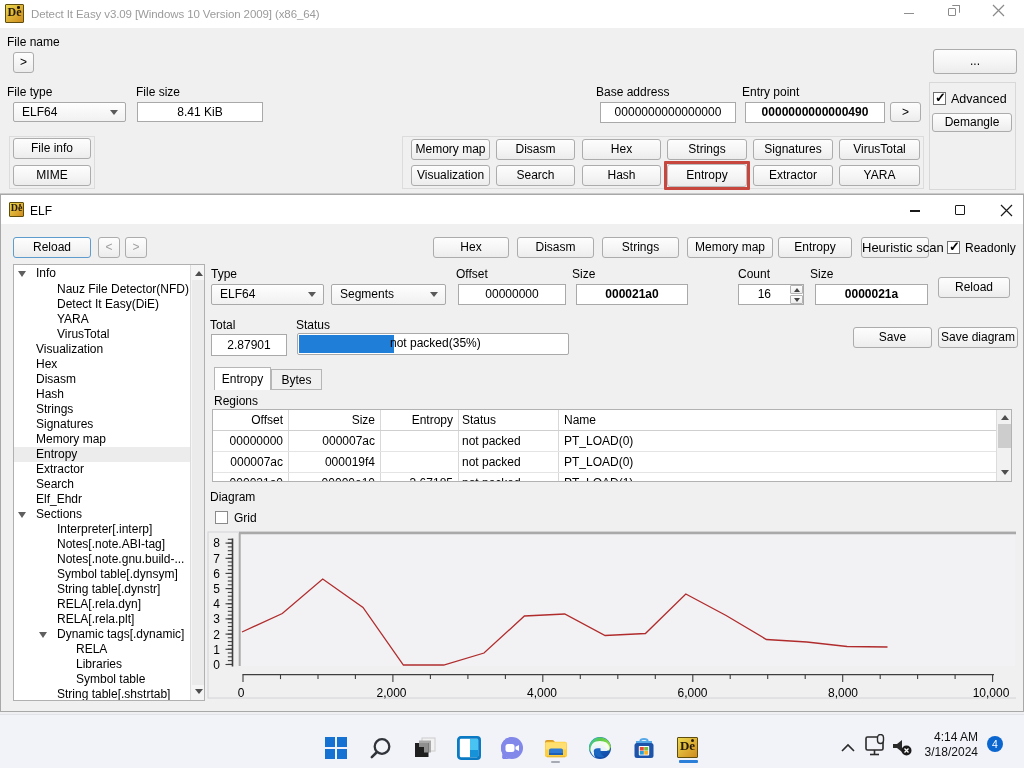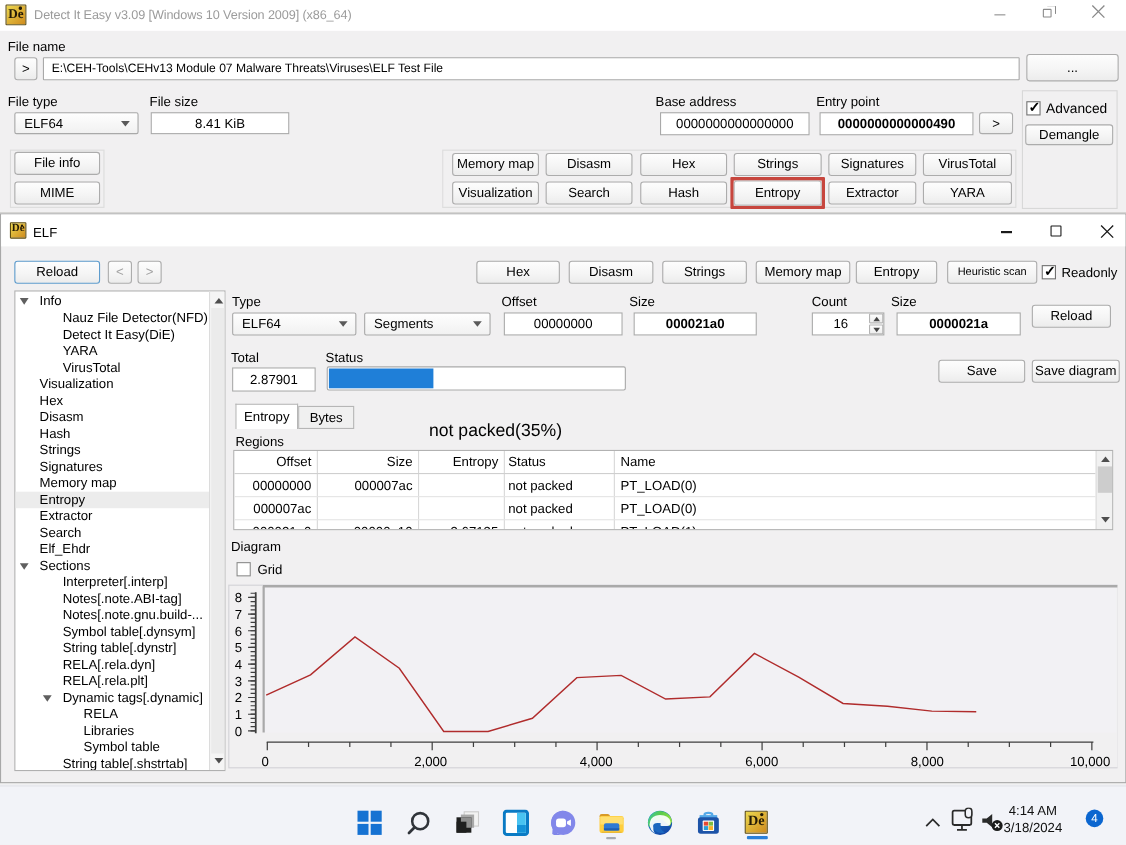--- a/index.html
+++ b/index.html
@@ -41,21 +41,20 @@
   <div class="lbl" style="left:31px; top:8px; font-size:11.5px; letter-spacing:-0.1px; color:#9b9b9b;">Detect It Easy v3.09 [Windows 10 Version 2009] (x86_64)</div>
   <div class="abs" style="left:904px; top:13px; width:10px; height:1.2px; background:#8f8f8f;"></div>
   <div class="abs" style="left:948px; top:7.5px; width:8px; height:8px; border:1.2px solid #8a8a8a; border-radius:1px;"></div>
   <div class="abs" style="left:952px; top:5px; width:8px; height:8px; border-top:1.2px solid #8a8a8a; border-right:1.2px solid #8a8a8a; border-radius:1px;"></div>
   <svg class="abs" style="left:992px; top:4px;" width="13" height="13">
       <path d="M1,1 L12,12 M12,1 L1,12" stroke="#8a8a8a" stroke-width="1.2"></path>
     </svg>
 
   <div class="lbl" style="left:7px; top:35px;">File name</div>
   <div class="btn" style="left:13px; top:52px; width:21px; height:21px; line-height:19px;">&gt;</div>
-  <div class="field" style="left:39px; top:52px; width:888px; height:21px; line-height:19px; padding-left:7px; border-radius:1px; font-size:11px;">E:\CEH-Tools\CEHv13 Module 07 Malware Threats\Viruses\ELF Test File</div>
   <div class="btn" style="left:933px; top:49px; width:84px; height:25px; line-height:23px;">...</div>
 
   <div class="lbl" style="left:7px; top:85px;">File type</div>
   <div class="lbl" style="left:136px; top:85px;">File size</div>
   <div class="lbl" style="left:596px; top:85px;">Base address</div>
   <div class="lbl" style="left:742px; top:85px;">Entry point</div>
 
   <div class="combo" style="left:13px; top:102px; width:113px; height:20px; line-height:19px; padding-left:8px;">ELF64</div>
   <div class="carr" style="left:110px; top:110px;"></div>
   <div class="field" style="left:137px; top:102px; width:126px; height:20px; line-height:19px; text-align:center;">8.41 KiB</div>
@@ -102,21 +101,21 @@
     </svg>
 
   <div class="btn" style="left:12px; top:42px; width:78px; height:21px; line-height:19px; border-color:#5e9ccd;">Reload</div>
   <div class="btn" style="left:97px; top:42px; width:22px; height:21px; line-height:19px; color:#9f9f9f;">&lt;</div>
   <div class="btn" style="left:124px; top:42px; width:22px; height:21px; line-height:19px; color:#9f9f9f;">&gt;</div>
   <div class="btn" style="left:432px; top:42px; width:76px; height:21px; line-height:19px;">Hex</div>
   <div class="btn" style="left:516px; top:42px; width:77px; height:21px; line-height:19px;">Disasm</div>
   <div class="btn" style="left:601px; top:42px; width:77px; height:21px; line-height:19px;">Strings</div>
   <div class="btn" style="left:686px; top:42px; width:86px; height:21px; line-height:19px;">Memory map</div>
   <div class="btn" style="left:777px; top:42px; width:74px; height:21px; line-height:19px;">Entropy</div>
-  <div class="btn" style="left:860px; top:42px; width:82px; height:21px; line-height:19px; font-size:10px;">Heuristic scan</div>
+  <div class="btn" style="left:860px; top:42px; width:68px; height:21px; line-height:19px; font-size:13px;">Heuristic scan</div>
   <div class="cb" style="left:946px; top:46px;"></div>
   <div class="ck" style="left:948px; top:44px;">✓</div>
   <div class="lbl" style="left:964px; top:46px;">Readonly</div>
 
   <div class="abs" id="tree" style="left:12px; top:69px; width:192px; height:437px; background:#fff; border:1px solid #b0b0b0; overflow:hidden;">
     <div class="tarr" style="left:4px; top:6px;"></div>
     <div class="ti" style="left:22px; top:1px;">Info</div>
     <div class="ti" style="left:43px; top:17px;">Nauz File Detector(NFD)</div>
     <div class="ti" style="left:43px; top:32px;">Detect It Easy(DiE)</div>
     <div class="ti" style="left:43px; top:47px;">YARA</div>
@@ -175,21 +174,21 @@
     <div class="sarr" style="left:3.5px; top:13px; border-left:3px solid transparent; border-right:3px solid transparent; border-top:4px solid #444;"></div>
   </div>
   <div class="field" style="left:814px; top:89px; width:113px; height:21px; line-height:19px; text-align:center; font-weight:bold;">0000021a</div>
   <div class="btn" style="left:937px; top:82px; width:72px; height:21px; line-height:19px;">Reload</div>
 
   <div class="lbl" style="left:209px; top:123px;">Total</div>
   <div class="lbl" style="left:295px; top:123px;">Status</div>
   <div class="field" style="left:210px; top:139px; width:76px; height:22px; line-height:20px; text-align:center;">2.87901</div>
   <div class="field" style="left:296px; top:138px; width:272px; height:22px; border-radius:2px;">
     <div class="abs" style="left:1px; top:1px; width:95px; height:18px; background:#1f7fd8;"></div>
-    <div class="abs" style="left:92px; top:2px; font-size:16px;margin-top:47px;">not packed(35%)</div>
+    <div class="abs" style="left:92px; top:2px; font-size:12px;">not packed(35%)</div>
   </div>
   <div class="btn" style="left:852px; top:132px; width:79px; height:21px; line-height:19px;">Save</div>
   <div class="btn" style="left:937px; top:132px; width:80px; height:21px; line-height:19px;">Save diagram</div>
 
   <div class="abs" style="left:270px; top:174px; width:51px; height:21px; background:#f0f0f0; border:1px solid #b6b6b6; font-size:12px; text-align:center; line-height:20px;">Bytes</div>
   <div class="abs" style="left:213px; top:172px; width:57px; height:23px; background:#fff; border:1px solid #b6b6b6; border-bottom:none; font-size:12px; text-align:center; line-height:22px;">Entropy</div>
   <div class="lbl" style="left:213px; top:199px;">Regions</div>
 
   <div class="abs" id="rtable" style="left:211px; top:214px; width:800px; height:73px; background:#fff; border:1px solid #b2b2b2; overflow:hidden;">
     <div class="vsep" style="left:75px;"></div>
@@ -202,20 +201,21 @@
     <div class="hdrc" style="left:0; top:0; width:240px; text-align:right;">Entropy</div>
     <div class="hdrc" style="left:249px; top:0;">Status</div>
     <div class="hdrc" style="left:351px; top:0;">Name</div>
     <div class="abs" style="left:0; top:41px; width:783px; height:1px; background:#e4e4e4;"></div>
     <div class="abs" style="left:0; top:62px; width:783px; height:1px; background:#e4e4e4;"></div>
     <div class="rowc" style="left:0; top:21px; width:70px; text-align:right;">00000000</div>
     <div class="rowc" style="left:0; top:21px; width:162px; text-align:right;">000007ac</div>
     <div class="rowc" style="left:249px; top:21px;">not packed</div>
     <div class="rowc" style="left:351px; top:21px;">PT_LOAD(0)</div>
     <div class="rowc" style="left:0; top:42px; width:70px; text-align:right;">000007ac</div>
+    <div class="rowc" style="left:0; top:42px; width:162px; text-align:right;">000019f4</div>
     <div class="rowc" style="left:249px; top:42px;">not packed</div>
     <div class="rowc" style="left:351px; top:42px;">PT_LOAD(0)</div>
     <div class="rowc" style="left:0; top:63px; width:70px; text-align:right;">000021a0</div>
     <div class="rowc" style="left:0; top:63px; width:162px; text-align:right;">00000e10</div>
     <div class="rowc" style="left:0; top:63px; width:240px; text-align:right;">3.67185</div>
     <div class="rowc" style="left:249px; top:63px;">not packed</div>
     <div class="rowc" style="left:351px; top:63px;">PT_LOAD(1)</div>
 
     <div class="sbar" style="left:783px; top:0; width:16px; height:71px; border-left:1px solid #dcdcdc; background:#f1f1f1;"></div>
     <div class="sarr" style="left:788px; top:5px; border-left:4px solid transparent; border-right:4px solid transparent; border-bottom:5px solid #4e4e4e;"></div>
@@ -413,15 +413,15 @@
     <rect x="2" y="3" width="17" height="13" rx="1.5" fill="none" stroke="#2a2a2a" stroke-width="1.6"></rect>
     <line x1="10.5" y1="16" x2="10.5" y2="20" stroke="#2a2a2a" stroke-width="1.6"></line>
     <line x1="6" y1="20.5" x2="15" y2="20.5" stroke="#2a2a2a" stroke-width="1.6"></line>
     <rect x="13.5" y="0.5" width="6" height="9" rx="3" fill="#f2f3f8" stroke="#2a2a2a" stroke-width="1.4"></rect>
   </svg>
   <svg class="abs" style="left:891px; top:21px;" width="26" height="26">
     <path d="M2 8 L6 8 L11 4 L11 16 L6 12 L2 12 Z" fill="#2a2a2a"></path>
     <circle cx="15.5" cy="14.5" r="5" fill="#1b1b1b"></circle>
     <path d="M13.5 12.5 L17.5 16.5 M17.5 12.5 L13.5 16.5" stroke="#fff" stroke-width="1.3"></path>
   </svg>
-  <div class="abs" style="left:900px; top:15px; width:78px; text-align:center; font-size:12px; color:#111; line-height:15px;">4:14 AM<br>3/18/2024</div>
+  <div class="abs" style="left:900px; top:15px; width:78px; text-align:right; font-size:12px; color:#111; line-height:15px;">4:14 AM<br>3/18/2024</div>
   <div class="abs" style="left:987px; top:21px; width:16px; height:16px; border-radius:50%; background:#0b66d0; color:#fff; font-size:10.5px; line-height:16px; text-align:center;">4</div>
 </div>
 
 </body></html>

